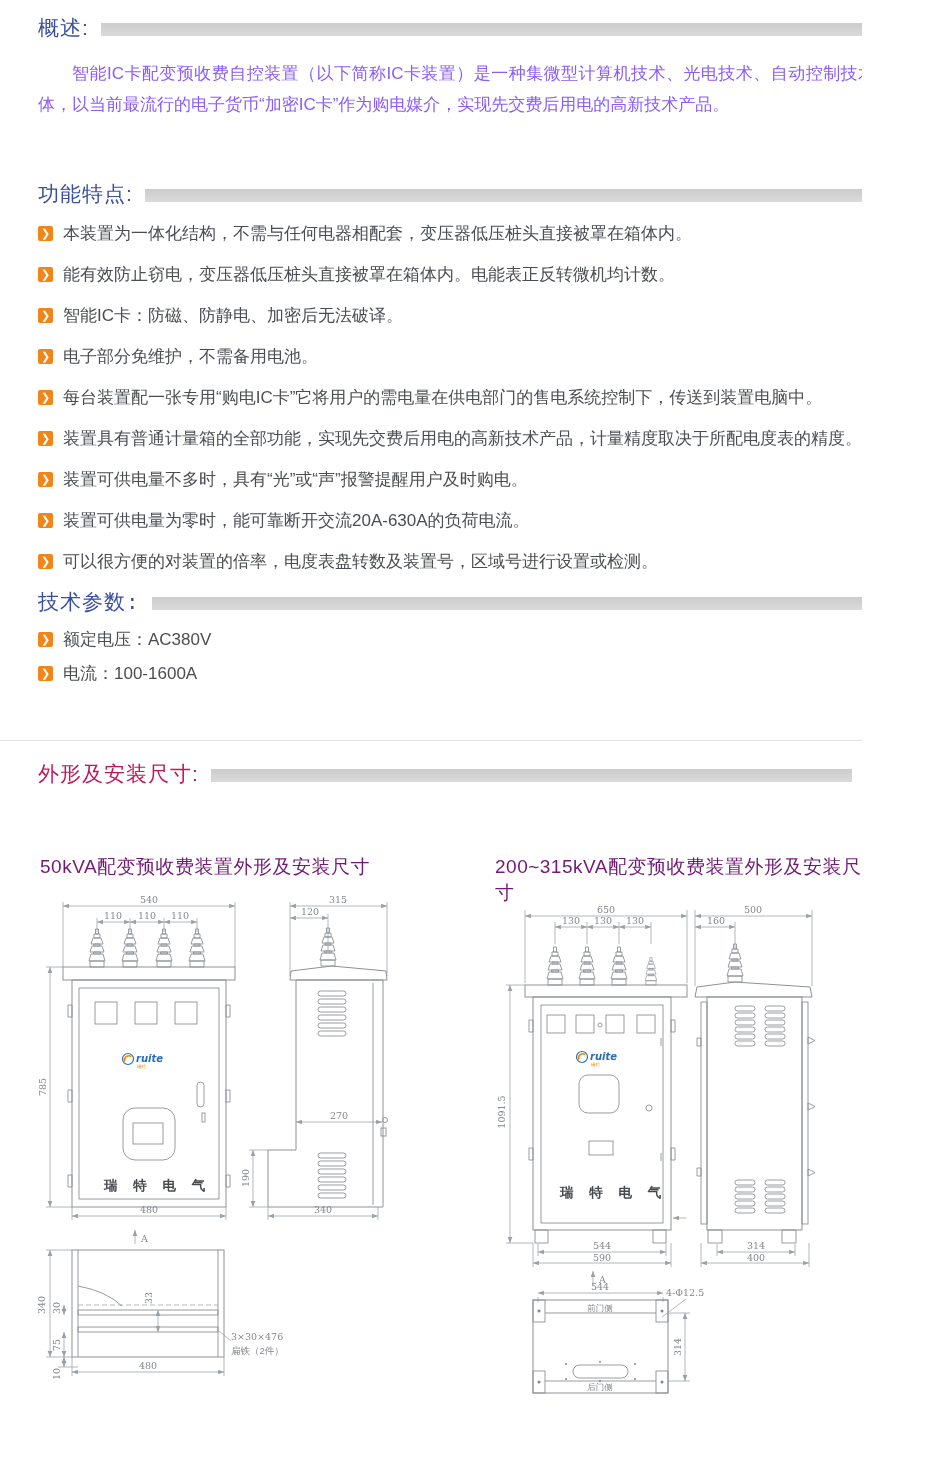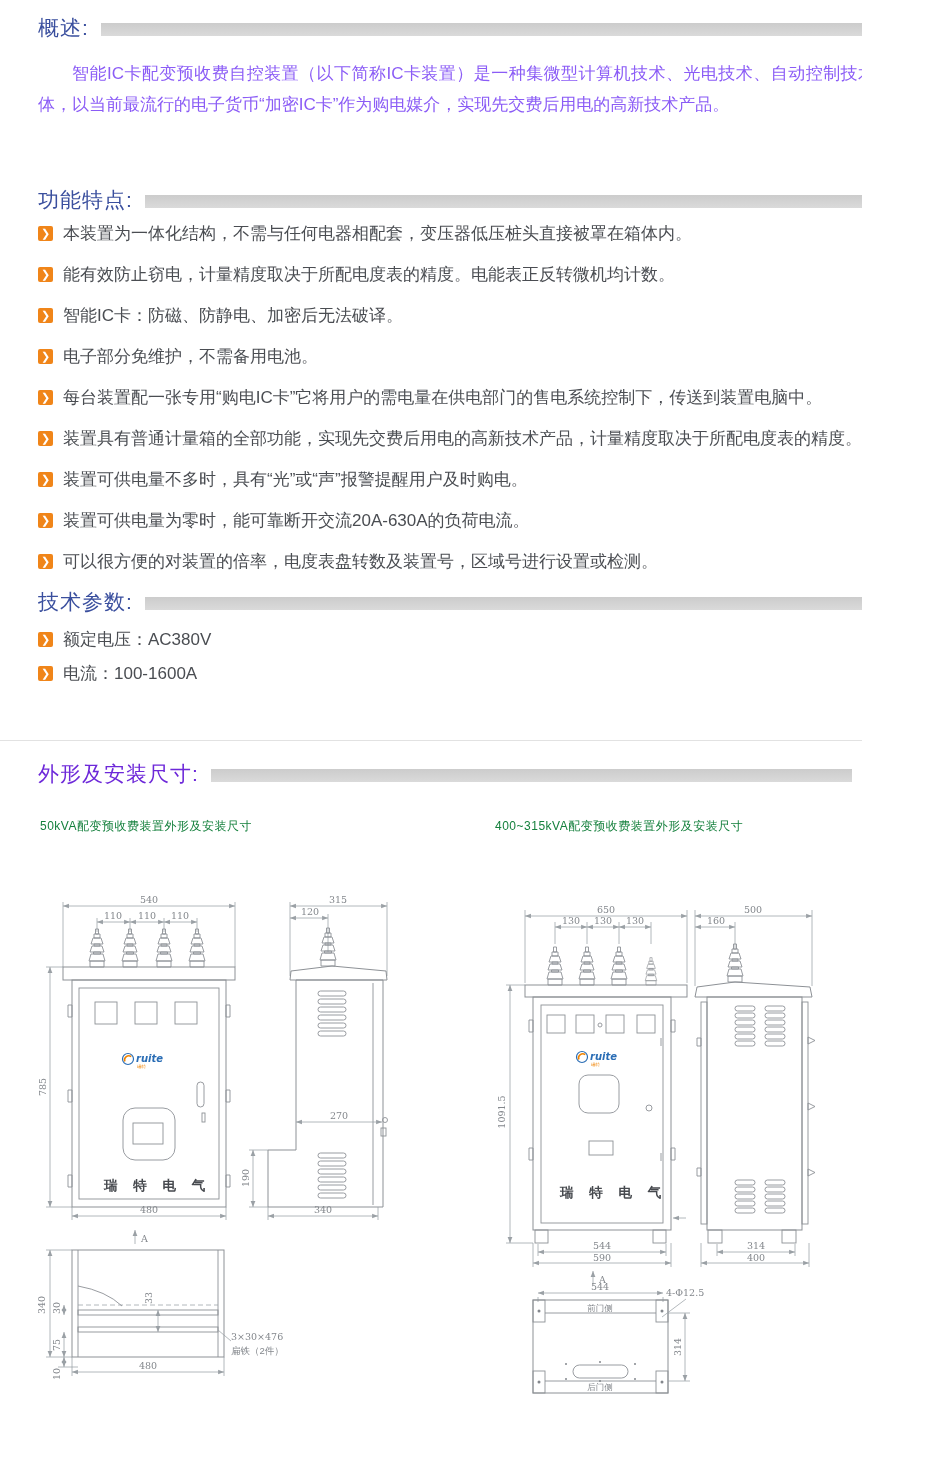--- a/index.html
+++ b/index.html
@@ -12,21 +12,21 @@
   .para{position:absolute;left:38px;width:872px;font-size:17px;line-height:31px;
       color:#8b5cf6;text-align:justify;text-indent:2em;}
   ul.blist{position:absolute;left:38px;width:880px;list-style:none;margin:0;padding:0;}
   ul.blist li{display:flex;align-items:flex-start;font-size:17px;color:#4a4d52;}
   ul.feat li{margin-bottom:21px;line-height:20px;}
   ul.spec li{margin-bottom:15px;line-height:19px;}
   .chev{flex:0 0 auto;width:15px;height:15px;margin:2px 10px 0 0;border-radius:2px;
       background:#f08519;color:#fff;font-size:11px;line-height:15px;text-align:center;
       font-weight:bold;}
   .divider{position:absolute;left:0;width:942px;height:1px;background:#e2e2e2;}
-  .subtitle{position:absolute;font-size:12px;color:#15803d;letter-spacing:0.5px;}
+  .subtitle{position:absolute;font-size:19px;color:#701a75;letter-spacing:0.5px;margin-top:36px;}
   svg{position:absolute;left:0;top:888px;}
   .l{stroke:#8d9196;fill:none;stroke-width:1;}
   .t{stroke:#8d9196;fill:none;stroke-width:0.9;}
   .d{stroke:#9aa0a5;fill:none;stroke-width:0.75;}
   .dsh{stroke:#9aa0a5;fill:none;stroke-width:0.75;stroke-dasharray:5 3;}
   .dt{font-family:"DejaVu Serif","Liberation Serif",serif;font-size:9.5px;fill:#83878c;}
   .ct{font-family:"Liberation Sans",sans-serif;font-size:8.5px;fill:#83878c;}
   .brand{font-family:"Liberation Sans",sans-serif;font-size:13.5px;font-weight:bold;
       fill:#46494e;letter-spacing:6px;}
   .logotx{font-family:"DejaVu Sans",sans-serif;font-style:italic;font-weight:bold;
@@ -38,32 +38,32 @@
 <body>
 
 <div id="page">
 
   <div class="sec-head" style="top:14px;">
     <span class="ht">概述:</span>
     <span class="bar"></span>
   </div>
   <div class="para" style="top:58px;">智能IC卡配变预收费自控装置（以下简称IC卡装置）是一种集微型计算机技术、光电技术、自动控制技术于一体，以当前最流行的电子货币“加密IC卡”作为购电媒介，实现先交费后用电的高新技术产品。</div>
 
-  <div class="sec-head" style="top:186px;">
+  <div class="sec-head" style="top:180px;">
     <span class="ht">功能特点:</span>
     <span class="bar"></span>
   </div>
   <ul class="blist feat" style="top:224px;">
     <li>
         <span class="chev">❯</span>
         <span>本装置为一体化结构，不需与任何电器相配套，变压器低压桩头直接被罩在箱体内。</span>
       </li>
     <li>
         <span class="chev">❯</span>
-        <span>能有效防止窃电，计量精度取决于所配电度表的精度。电能表正反转微机均计数。</span>
+        <span>能有效防止窃电，变压器低压桩头直接被罩在箱体内。电能表正反转微机均计数。</span>
       </li>
     <li>
         <span class="chev">❯</span>
         <span>智能IC卡：防磁、防静电、加密后无法破译。</span>
       </li>
     <li>
         <span class="chev">❯</span>
         <span>电子部分免维护，不需备用电池。</span>
       </li>
     <li>
@@ -81,43 +81,43 @@
     <li>
         <span class="chev">❯</span>
         <span>装置可供电量为零时，能可靠断开交流20A-630A的负荷电流。</span>
       </li>
     <li>
         <span class="chev">❯</span>
         <span>可以很方便的对装置的倍率，电度表盘转数及装置号，区域号进行设置或检测。</span>
       </li>
   </ul>
 
-  <div class="sec-head" style="top:588px;">
+  <div class="sec-head" style="top:588px;font-family:Liberation Mono, monospace;">
     <span class="ht">技术参数:</span>
     <span class="bar"></span>
   </div>
   <ul class="blist spec" style="top:630px;">
     <li>
         <span class="chev">❯</span>
         <span>额定电压：AC380V</span>
       </li>
     <li>
         <span class="chev">❯</span>
         <span>电流：100-1600A</span>
       </li>
   </ul>
 
   <div class="divider" style="top:740px;"></div>
 
   <div class="sec-head" style="top:760px;right:10px;">
-    <span class="ht" style="color:#6d28d9;">外形及安装尺寸:</span>
+    <span class="ht" style="color:#be185d;">外形及安装尺寸:</span>
     <span class="bar"></span>
   </div>
   <div class="subtitle" style="top:818px;left:40px;">50kVA配变预收费装置外形及安装尺寸</div>
-  <div class="subtitle" style="top:818px;left:495px;">400~315kVA配变预收费装置外形及安装尺寸</div>
+  <div class="subtitle" style="top:818px;left:495px;">200~315kVA配变预收费装置外形及安装尺寸</div>
 
   <svg width="942" height="574" viewBox="0 888 942 574">
     <defs>
       <marker id="ma" markerWidth="9" markerHeight="9" viewBox="0 0 8 8" refX="7" refY="4" orient="auto-start-reverse">
         <path d="M0,1.2 L7,4 L0,6.8 Z" fill="#9aa0a5"></path>
       </marker>
       <g id="ins" class="t">
         <path d="M-1.5,-38 h3 v5 h-3 z"></path>
         <path d="M-3,-33 h6 v4 h-6 z"></path>
         <path d="M-4,-29 h8 l2,6 h-12 z"></path>

